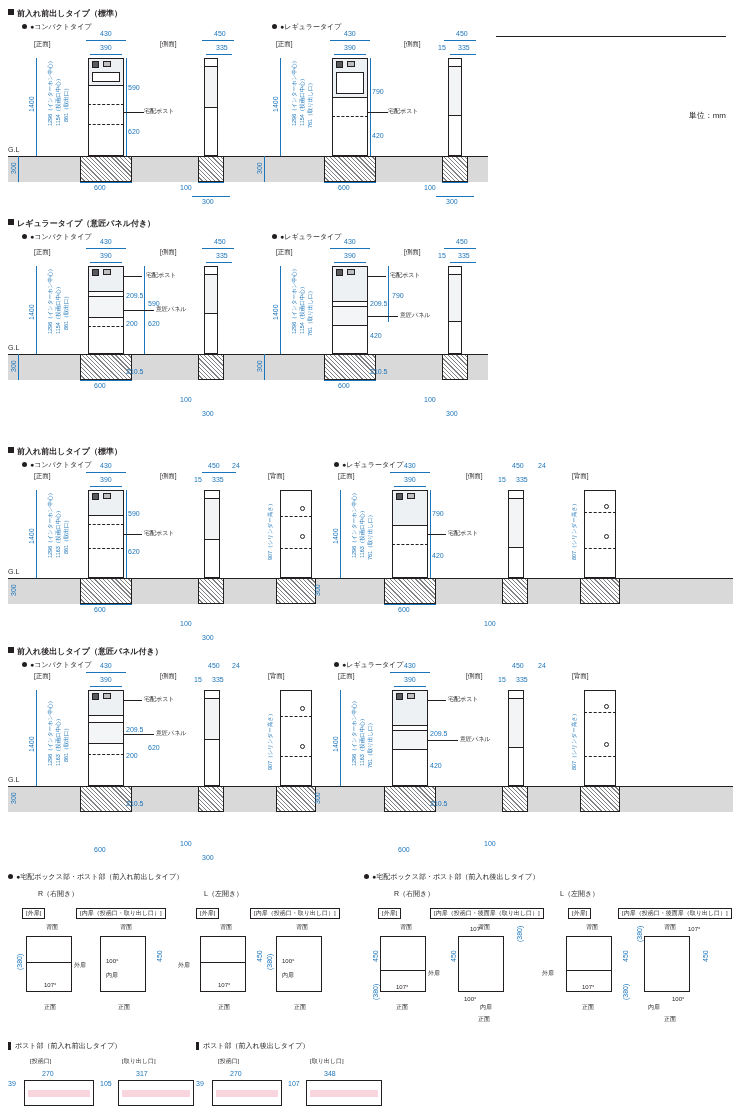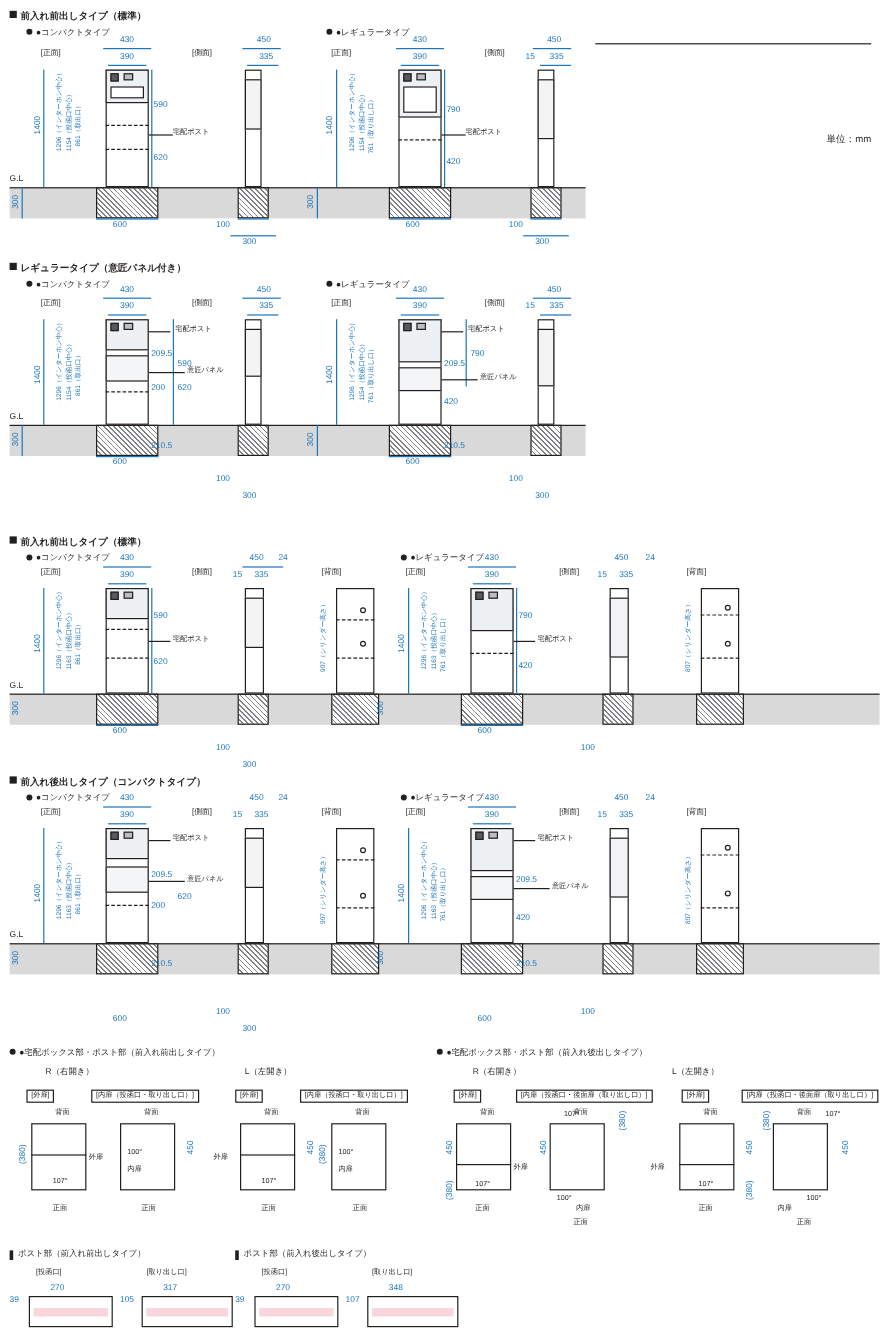--- a/index.html
+++ b/index.html
@@ -390,21 +390,21 @@
   <div class="abs view-lbl" style="left:572px;top:472px;">[背面]</div>
   <div class="ol" style="left:584px;top:490px;width:32px;height:88px;"></div>
   <div class="dash-h" style="left:584px;top:512px;width:32px;"></div>
   <div class="glyph" style="left:604px;top:504px;width:5px;height:5px;border-radius:50%;"></div>
   <div class="glyph" style="left:604px;top:534px;width:5px;height:5px;border-radius:50%;"></div>
   <div class="dash-h" style="left:584px;top:548px;width:32px;"></div>
   <div class="abs dim rot90" style="left:570px;top:560px;font-size:5.5px;">807（シリンダー高さ）</div>
   <div class="hatch" style="left:580px;top:578px;width:40px;height:26px;"></div>
 
   <div class="abs sec-h" style="left:8px;top:646px;">
-    <span class="sq"></span><span>前入れ後出しタイプ（コンパクトタイプ）</span>
+    <span class="sq"></span><span>前入れ後出しタイプ（意匠パネル付き）</span>
   </div>
   <div class="abs sub-h" style="left:22px;top:660px;">
     <span class="dot"></span><span>●コンパクトタイプ</span>
   </div>
   <div class="abs sub-h" style="left:334px;top:660px;">
     <span class="dot"></span><span>●レギュラータイプ</span>
   </div>
 
   <div class="ground" style="top:786px;left:8px;width:725px;"></div>
   <div class="gl-line" style="top:786px;left:8px;width:725px;"></div>

